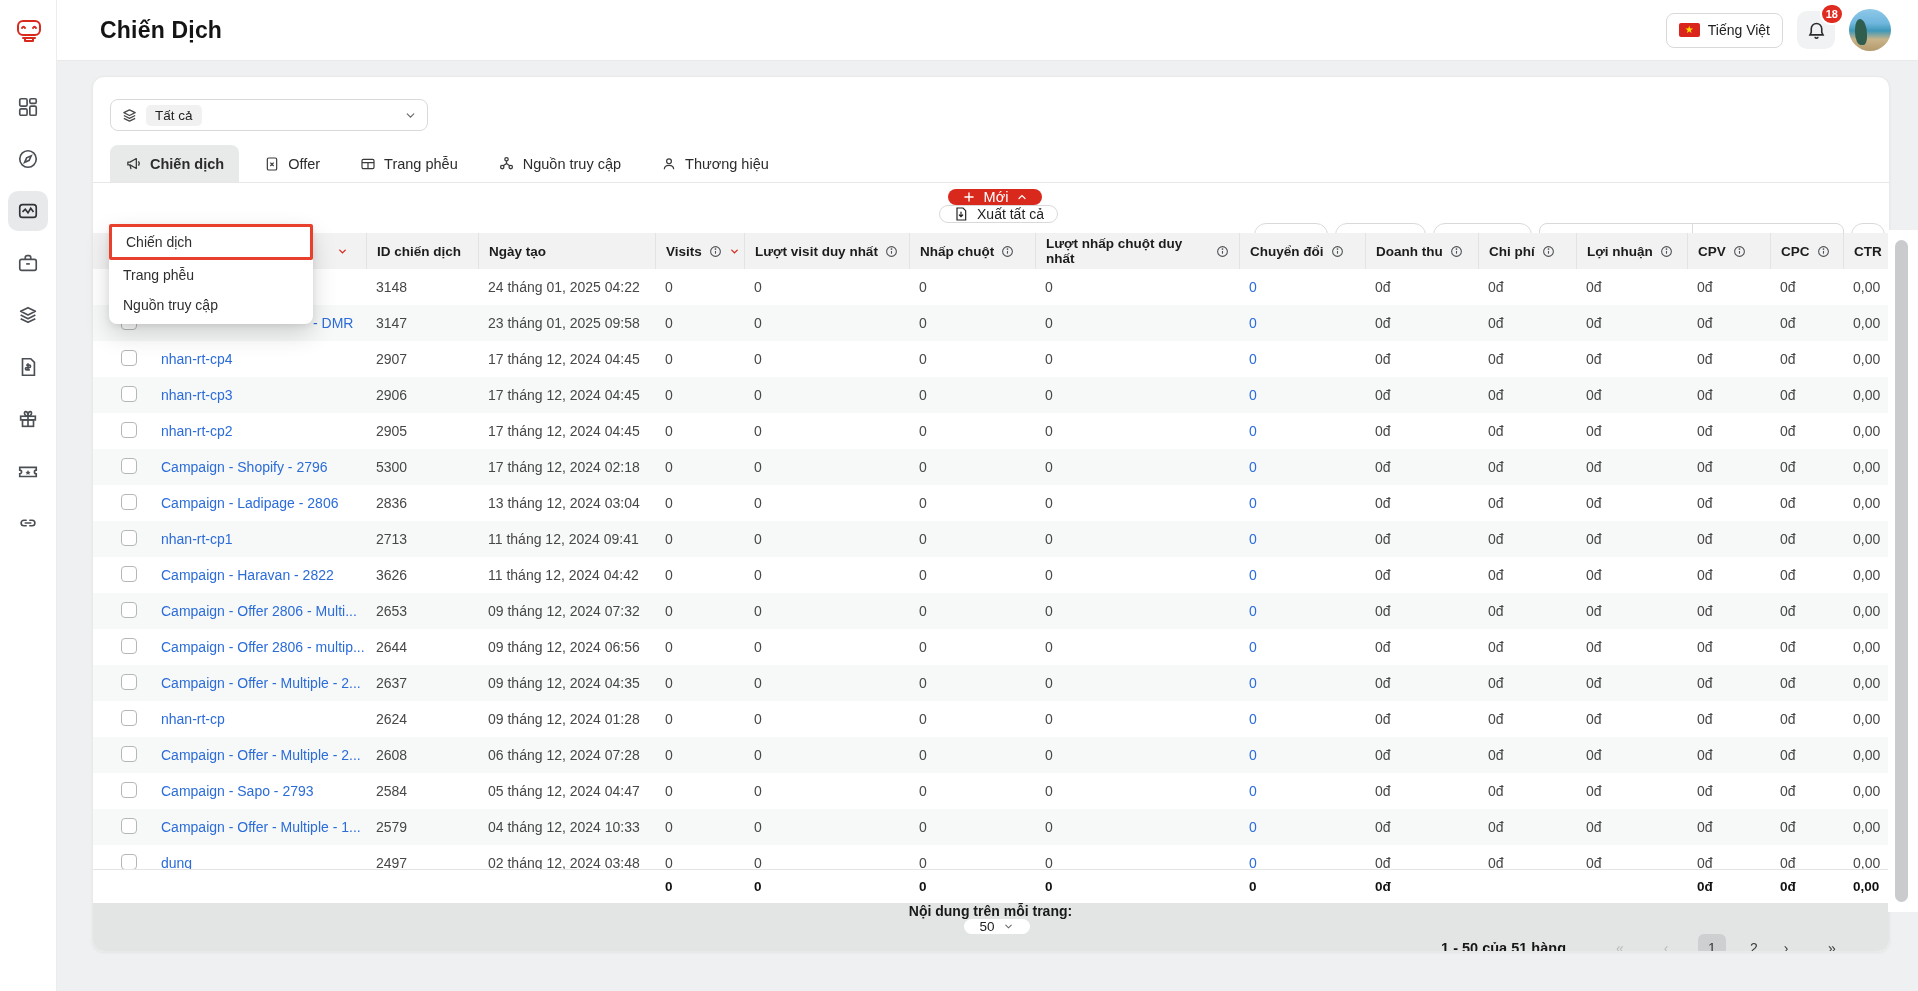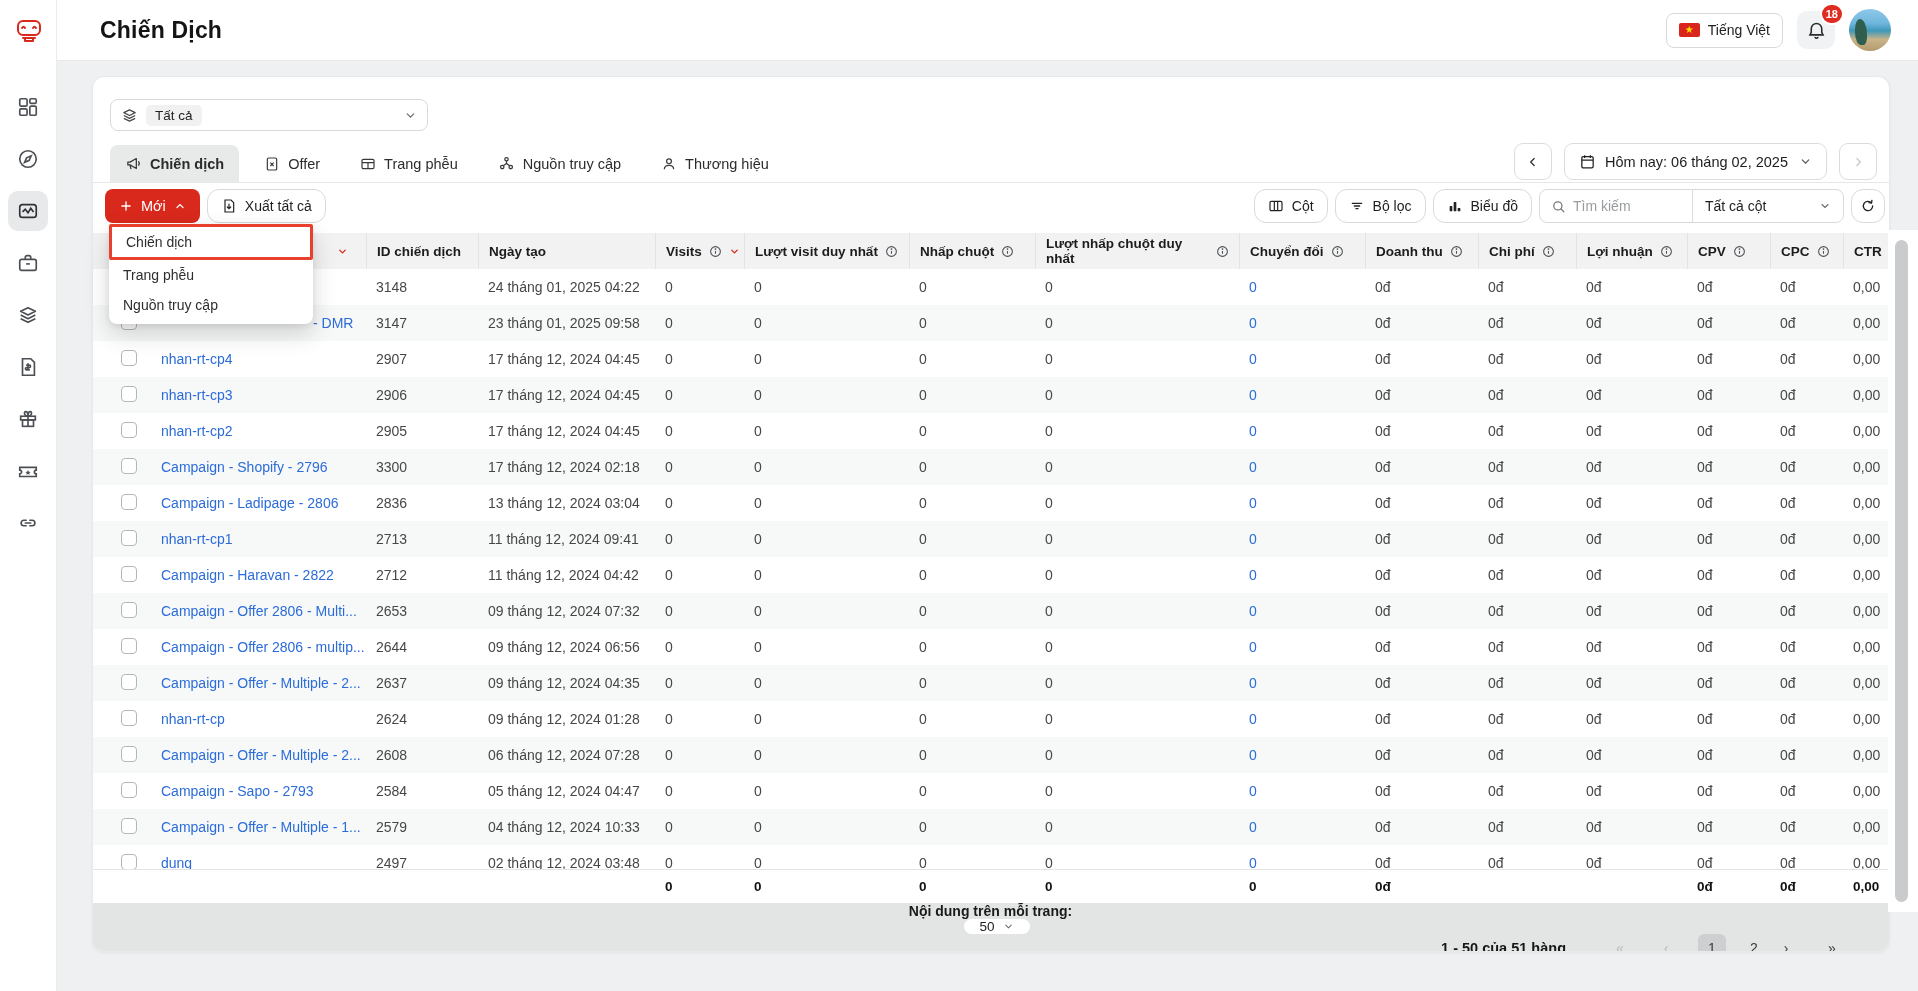--- a/index.html
+++ b/index.html
@@ -47,21 +47,21 @@
   .tab .ticon { color:#3a3a3a; }
   .tabs-border { position:absolute; left:0; top:105px; width:1798px; height:1px; background:#e7e7e7; }
 
   .date-nav { position:absolute; right:12px; top:66px; display:flex; align-items:center; gap:12px; }
   .nav-sq { width:38px; height:37px; border:1px solid #dcdcdc; border-radius:9px; background:#fff; display:flex; align-items:center; justify-content:center; color:#2f2f2f; cursor:pointer; }
   .nav-sq.disabled { color:#c6c8ca; cursor:default; }
   .date-btn { height:37px; border:1px solid #dcdcdc; border-radius:9px; background:#fff; display:flex; align-items:center; gap:9px; padding:0 14px; font-size:14.5px; color:#1d1d1d; cursor:pointer; }
   .date-btn .caret { color:#555; margin-left:2px; }
 
   
-  .toolbar { position:absolute; left:12px; top:112px; width:1780px; height:34px; display:flex; align-items:center; }
+  .toolbar { position:absolute; left:12px; top:112px; width:1780px; height:34px; display:flex; align-items:center;flex-direction:column; }
   .btn-new { height:34px; background:#d9291d; border:none; border-radius:8px; color:#fff; font-size:14.5px; display:flex; align-items:center; gap:8px; padding:0 14px; cursor:pointer; }
   .btn-light { height:34px; background:#fff; border:1px solid #d9d9d9; border-radius:12px; color:#1e1e1e; font-size:14px; display:flex; align-items:center; gap:8px; padding:0 13px; cursor:pointer; }
   .btn-export { margin-left:7px; }
   .toolbar-right { margin-left:auto; display:flex; align-items:center; gap:7px; }
   .search-group { height:34px; border:1px solid #d9d9d9; border-radius:8px; display:flex; align-items:center; background:#fff; overflow:hidden; }
   .search-seg { display:flex; align-items:center; gap:7px; padding:0 11px; width:152px; color:#8d8f92; }
   .search-seg input { border:none; outline:none; width:104px; font-size:14px; color:#333; font-family:inherit; background:transparent; }
   .search-seg input::placeholder { color:#9a9da0; }
   .group-divider { width:1px; height:34px; background:#dcdcdc; }
   .scope-seg { display:flex; align-items:center; gap:8px; padding:0 12px; width:150px; font-size:14px; color:#1e1e1e; cursor:pointer; }
@@ -265,44 +265,20 @@
       <span class="ticon">
         <svg width="16" height="16" viewBox="0 0 24 24" fill="none" stroke="currentColor" stroke-width="1.8">
             <circle cx="12" cy="8" r="3.6"></circle>
             <path d="M5 20 c0 -4 3 -6 7 -6 s7 2 7 6"></path>
           </svg>
       </span>
       <span>Thương hiệu</span>
     </div>
   </div>
 
-  <div class="date-nav">
-    <button class="nav-sq">
-      <svg width="14" height="14" viewBox="0 0 24 24" fill="none" stroke="currentColor" stroke-width="2.2" stroke-linecap="round">
-          <path d="M14 6 l-6 6 6 6"></path>
-        </svg>
-    </button>
-    <button class="date-btn">
-      <svg width="17" height="17" viewBox="0 0 24 24" fill="none" stroke="#222" stroke-width="1.8">
-          <rect x="4" y="5" width="16" height="16" rx="2"></rect>
-          <path d="M8 3 v4 M16 3 v4 M4 10 h16"></path>
-        </svg>
-      <span>Hôm nay: 06 tháng 02, 2025</span>
-      <span class="caret">
-        <svg width="13" height="13" viewBox="0 0 24 24" fill="none" stroke="currentColor" stroke-width="2.2" stroke-linecap="round">
-            <path d="M6 9 l6 6 6 -6"></path>
-          </svg>
-      </span>
-    </button>
-    <button class="nav-sq disabled">
-      <svg width="14" height="14" viewBox="0 0 24 24" fill="none" stroke="currentColor" stroke-width="2.2" stroke-linecap="round">
-          <path d="M10 6 l6 6 -6 6"></path>
-        </svg>
-    </button>
-  </div>
 
   <div class="tabs-border"></div>
 
   <div class="toolbar">
     <button class="btn-new">
       <svg width="14" height="14" viewBox="0 0 24 24" fill="none" stroke="#fff" stroke-width="2.4" stroke-linecap="round">
           <path d="M12 5 v14 M5 12 h14"></path>
         </svg>
       <span>Mới</span>
       <svg width="12" height="12" viewBox="0 0 24 24" fill="none" stroke="#fff" stroke-width="2.4" stroke-linecap="round">
@@ -573,21 +549,21 @@
         <div class="tcell" style="width: 113px;">0đ</div>
         <div class="tcell" style="width: 98px;">0đ</div>
         <div class="tcell" style="width: 111px;">0đ</div>
         <div class="tcell" style="width: 83px;">0đ</div>
         <div class="tcell" style="width: 73px;">0đ</div>
         <div class="tcell" style="width: 120px;">0,00</div>
       </div>
       <div class="trow stripe">
         <div class="tcell" style="width: 40px;"><span class="cb"></span></div>
         <div class="tcell" style="width: 215px;"><a class="cell-link">Campaign - Shopify - 2796</a></div>
-        <div class="tcell" style="width: 112px;">3300</div>
+        <div class="tcell" style="width: 112px;">5300</div>
         <div class="tcell" style="width: 177px;">17 tháng 12, 2024 02:18</div>
         <div class="tcell" style="width: 89px;">0</div>
         <div class="tcell" style="width: 165px;">0</div>
         <div class="tcell" style="width: 126px;">0</div>
         <div class="tcell" style="width: 204px;">0</div>
         <div class="tcell" style="width: 126px;"><a class="cell-link">0</a></div>
         <div class="tcell" style="width: 113px;">0đ</div>
         <div class="tcell" style="width: 98px;">0đ</div>
         <div class="tcell" style="width: 111px;">0đ</div>
         <div class="tcell" style="width: 83px;">0đ</div>
@@ -624,21 +600,21 @@
         <div class="tcell" style="width: 113px;">0đ</div>
         <div class="tcell" style="width: 98px;">0đ</div>
         <div class="tcell" style="width: 111px;">0đ</div>
         <div class="tcell" style="width: 83px;">0đ</div>
         <div class="tcell" style="width: 73px;">0đ</div>
         <div class="tcell" style="width: 120px;">0,00</div>
       </div>
       <div class="trow">
         <div class="tcell" style="width: 40px;"><span class="cb"></span></div>
         <div class="tcell" style="width: 215px;"><a class="cell-link">Campaign - Haravan - 2822</a></div>
-        <div class="tcell" style="width: 112px;">2712</div>
+        <div class="tcell" style="width: 112px;">3626</div>
         <div class="tcell" style="width: 177px;">11 tháng 12, 2024 04:42</div>
         <div class="tcell" style="width: 89px;">0</div>
         <div class="tcell" style="width: 165px;">0</div>
         <div class="tcell" style="width: 126px;">0</div>
         <div class="tcell" style="width: 204px;">0</div>
         <div class="tcell" style="width: 126px;"><a class="cell-link">0</a></div>
         <div class="tcell" style="width: 113px;">0đ</div>
         <div class="tcell" style="width: 98px;">0đ</div>
         <div class="tcell" style="width: 111px;">0đ</div>
         <div class="tcell" style="width: 83px;">0đ</div>

